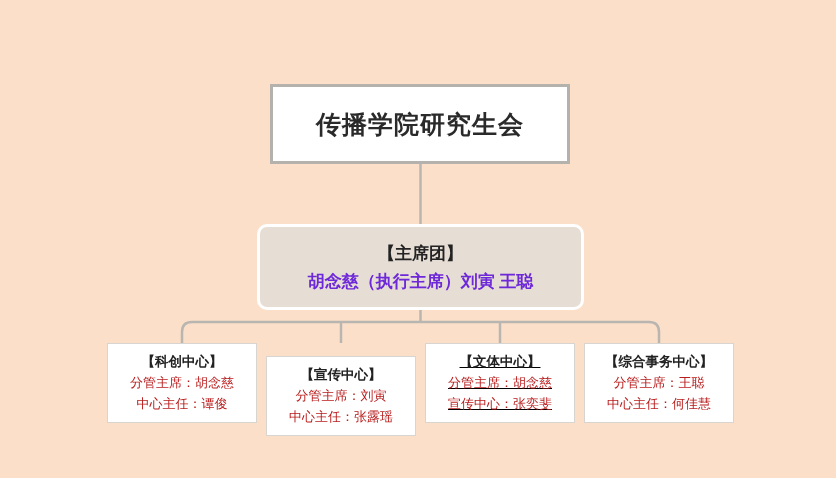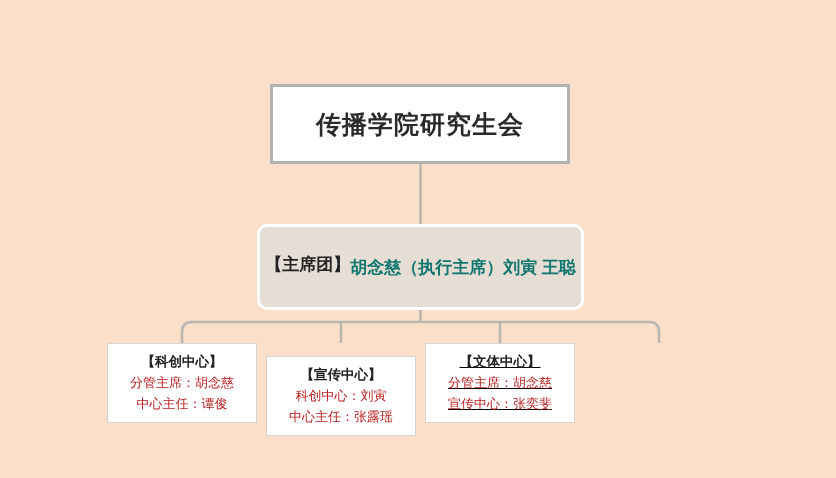--- a/index.html
+++ b/index.html
@@ -46,34 +46,34 @@
     position: absolute;
     left: 257px;
     top: 208px;
     width: 327px;
     height: 86px;
     box-sizing: border-box;
     background: #e6ddd4;
     border: 3px solid #ffffff;
     border-radius: 10px;
     display: flex;
-    flex-direction: row;
+    flex-direction: column;
     align-items: center;
     justify-content: center;
   }
   .chair-node .chair-title {
     font-size: 17px;
     font-weight: bold;
     color: #232323;
     margin-bottom: 5px;
   }
   .chair-node .chair-members {
     font-size: 17px;
     font-weight: bold;
-    color: #0f766e;
+    color: #6d28d9;
   }
   
   .center-node {
     position: absolute;
     top: 327px;
     width: 150px;
     height: 80px;
     box-sizing: border-box;
     background: #ffffff;
     border: 1px solid #d8d5d1;
@@ -135,24 +135,29 @@
   </div>
 
   <div class="center-node" id="center-0">
     <div class="c-title">【科创中心】</div>
     <div class="c-line">分管主席：胡念慈</div>
     <div class="c-line">中心主任：谭俊</div>
   </div>
 
   <div class="center-node" id="center-1">
     <div class="c-title">【宣传中心】</div>
-    <div class="c-line">科创中心：刘寅</div>
+    <div class="c-line">分管主席：刘寅</div>
     <div class="c-line">中心主任：张露瑶</div>
   </div>
 
   <div class="center-node" id="center-2">
     <div class="c-title">【文体中心】</div>
     <div class="c-line">分管主席：胡念慈</div>
     <div class="c-line">宣传中心：张奕斐</div>
   </div>
 
+  <div class="center-node" id="center-3">
+    <div class="c-title">【综合事务中心】</div>
+    <div class="c-line">分管主席：王聪</div>
+    <div class="c-line">中心主任：何佳慧</div>
+  </div>
 
 </div>
 
 </body></html>

